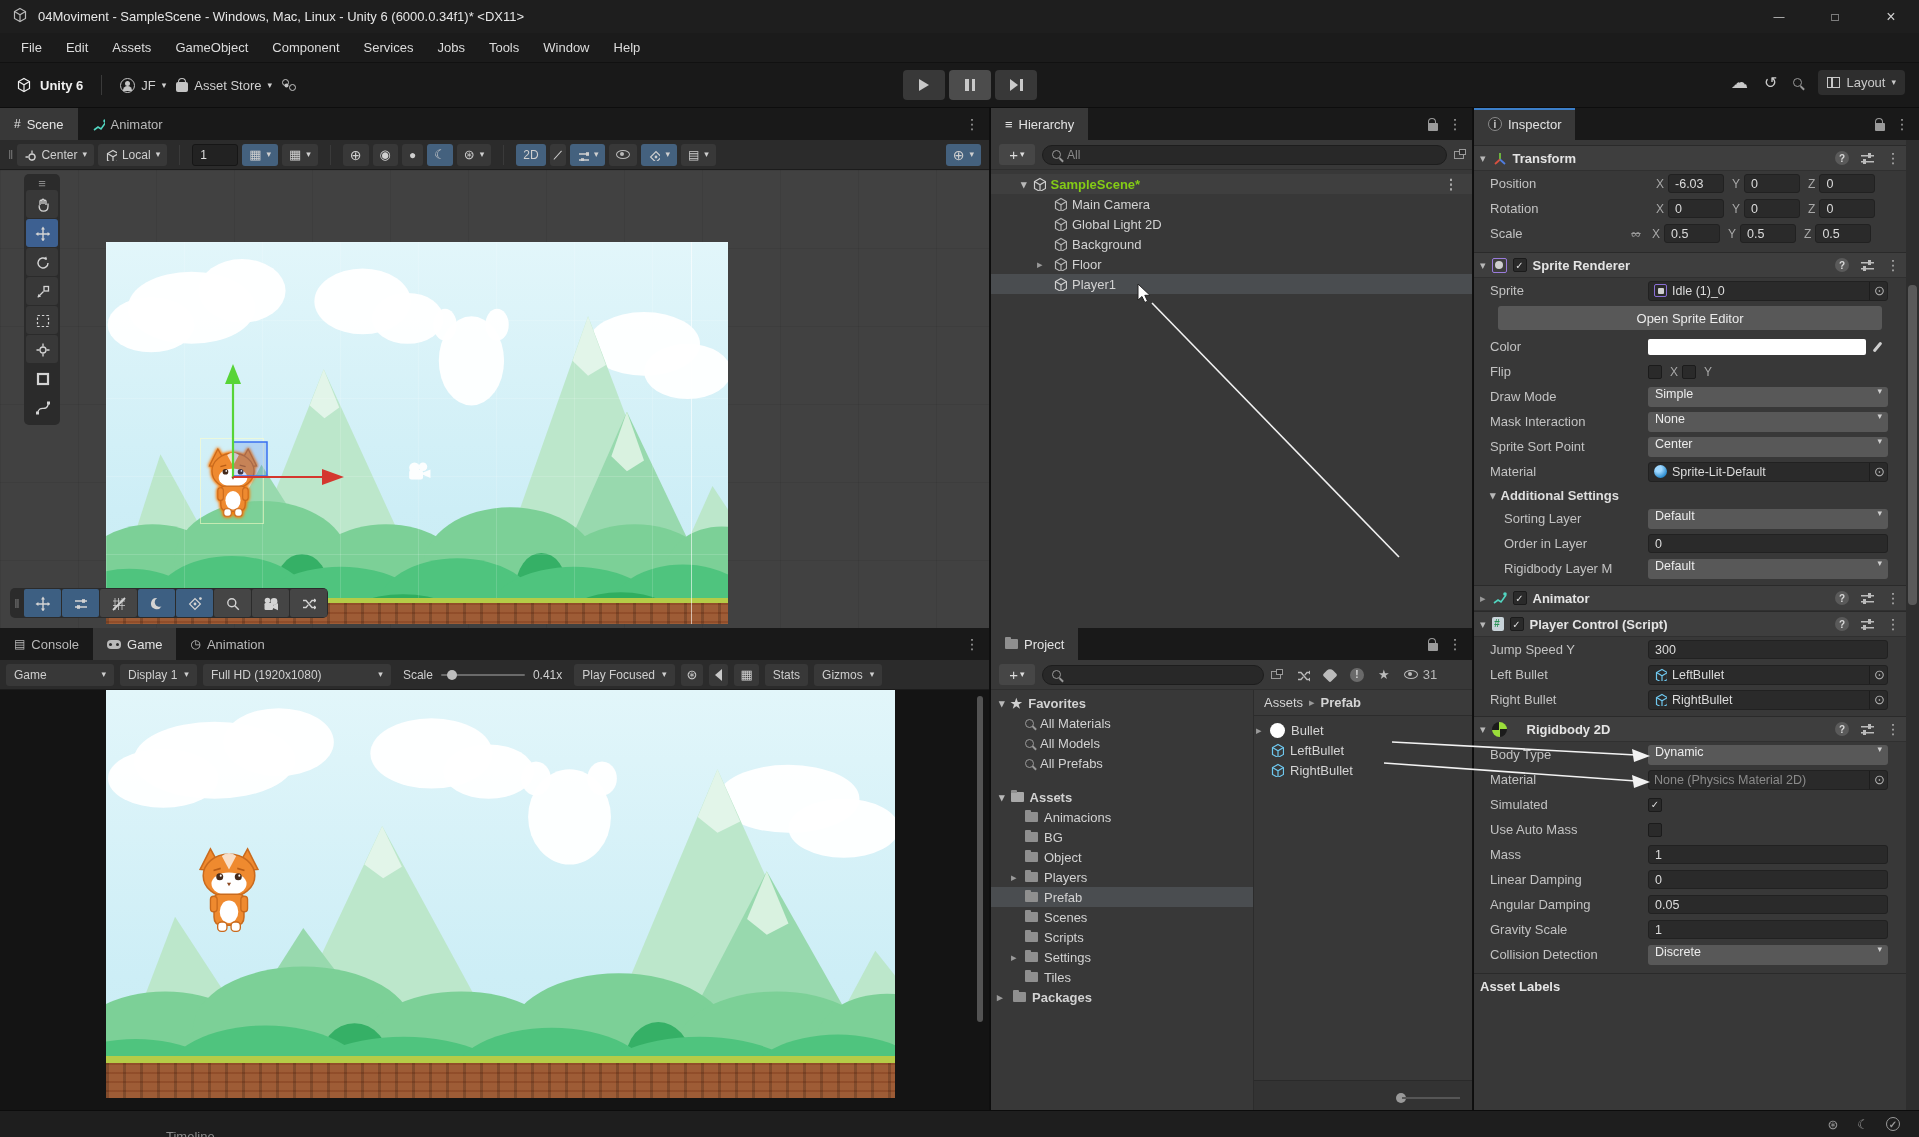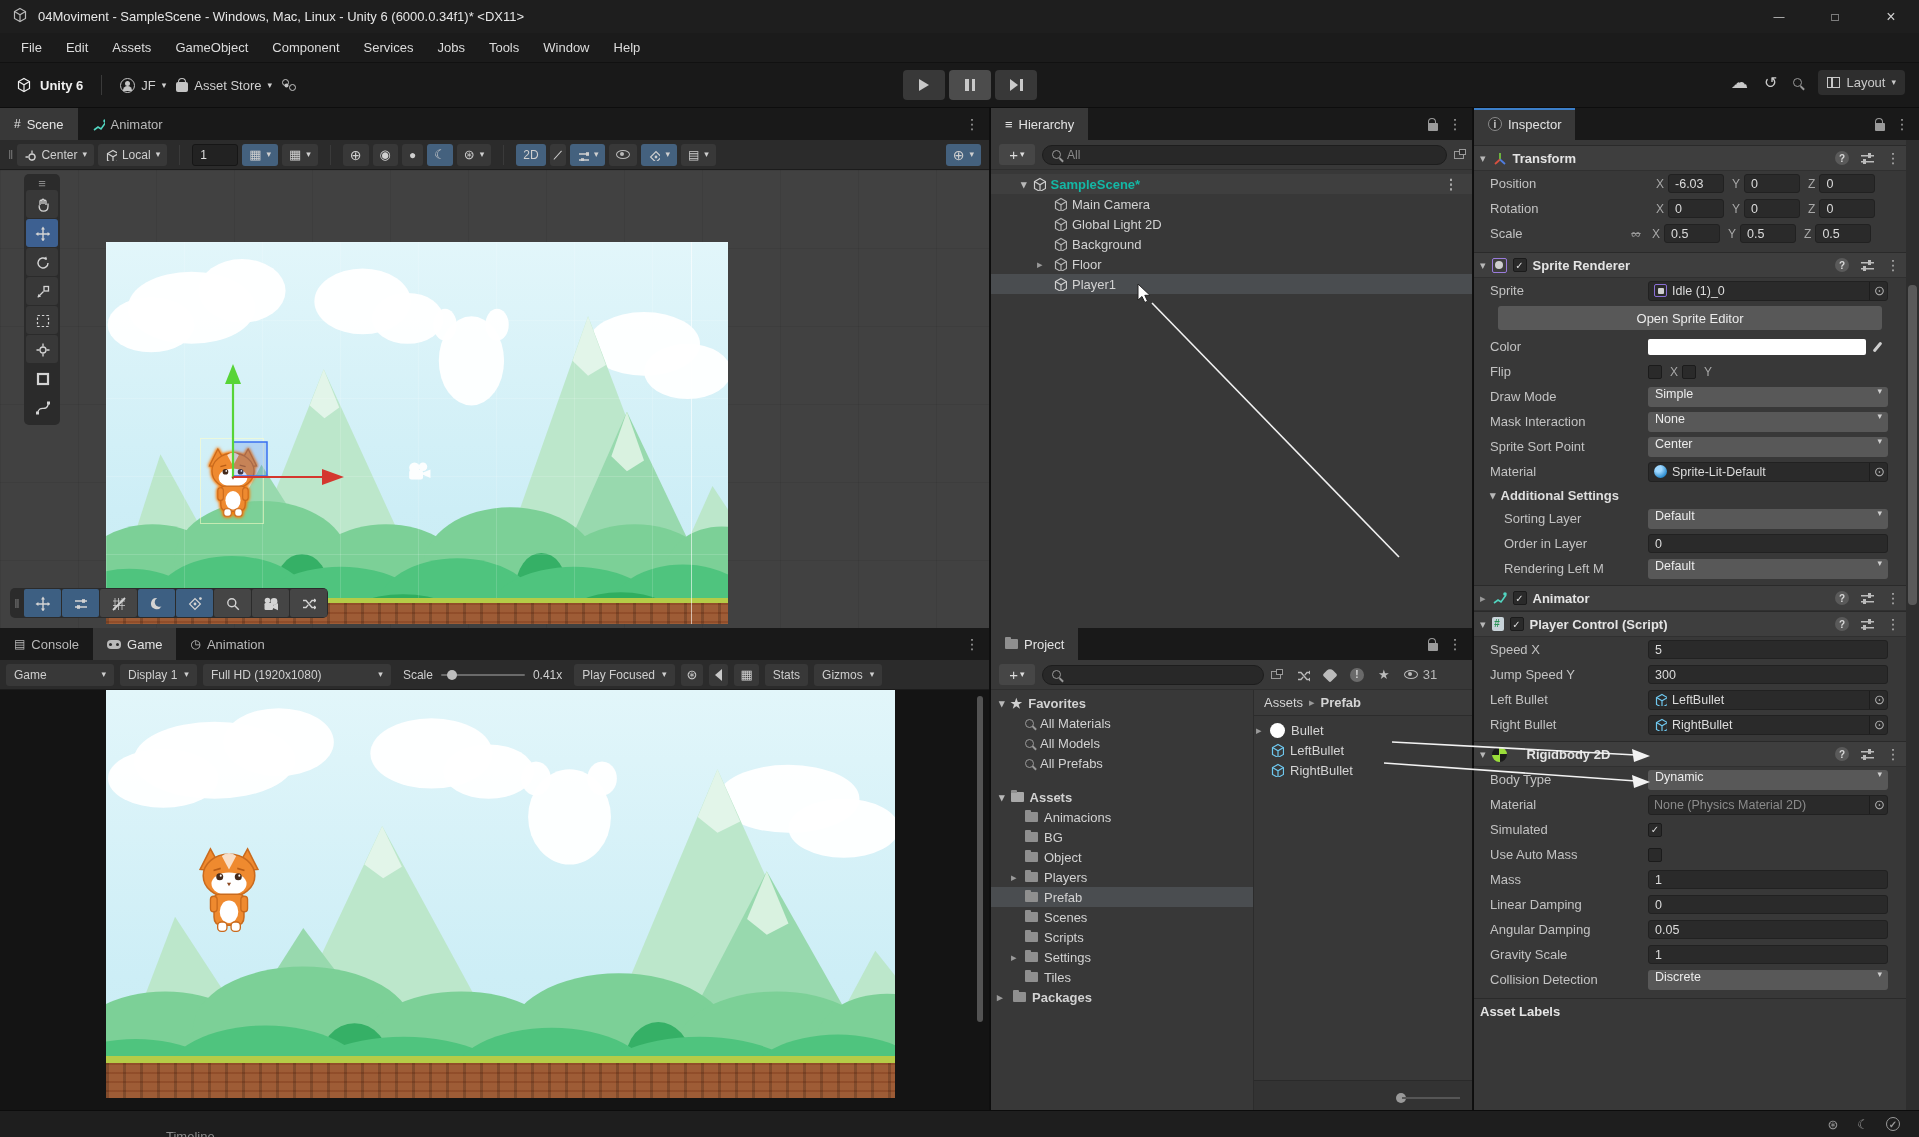--- a/index.html
+++ b/index.html
@@ -123,21 +123,21 @@
   .gcanvas { position:absolute; left:0; top:62px; right:0; bottom:0; background:#141414; overflow:hidden; }
   .slider { width:84px; height:2px; background:#6a6a6a; position:relative; border-radius:2px; }
   .slider i { position:absolute; width:10px; height:10px; background:#bdbdbd; border-radius:50%; top:-4px; left:6px; }
   .vscroll { position:absolute; width:6px; border-radius:3px; background:#535353; }
   
   #hier-panel { left:990px; top:108px; width:482px; height:520px; border-left:1px solid #0d0d0d; }
   .ptools { height:30px; display:flex; align-items:center; padding:0 8px; gap:7px; border-bottom:1px solid #2e2e2e; }
   .addbtn { width:36px; height:21px; background:#464646; border-radius:3px; display:flex; align-items:center; justify-content:center; gap:2px; color:#ddd; }
   .searchpill { flex:1; height:20px; background:#282828; border:1px solid #1d1d1d; border-radius:10px; display:flex; align-items:center; gap:6px; padding:0 9px; color:#8b8b8b; font-size:12px; }
   .hrow { height:20px; display:flex; align-items:center; gap:5px; font-size:13px; color:#d2d2d2; padding-left:62px; position:relative; }
-  .hrow.root { background:#3f3f3f; padding-left:30px; font-weight:bold; color:#14b8a6; }
+  .hrow.root { background:#3f3f3f; padding-left:30px; font-weight:bold; color:#84cc16; }
   .hrow.sel { background:#4a4d50; }
   .hrow .kv { position:absolute; right:14px; color:#aaa; }
   .cubeic { width:14px; height:14px; flex:none; }
   
   #proj-panel { left:990px; top:628px; width:482px; height:482px; border-left:1px solid #0d0d0d; }
   .pbody { position:absolute; top:62px; left:0; right:0; bottom:0; display:flex; }
   .ptree { width:263px; border-right:1px solid #2c2c2c; padding-top:3px; overflow:hidden; }
   .prow { height:20px; display:flex; align-items:center; gap:6px; padding-left:30px; font-size:13px; color:#d2d2d2; }
   .prow.top { padding-left:8px; font-weight:bold; }
   .prow.sub { padding-left:34px; }
@@ -1024,21 +1024,21 @@
       <span class="dd">
           <span>Default</span>
           <i class="gi gi-caret"></i>
         </span>
     </div>
     <div class="irow">
       <span class="ilbl ind">Order in Layer</span>
       <span class="tf full">0</span>
     </div>
     <div class="irow">
-      <span class="ilbl ind">Rendering Left M</span>
+      <span class="ilbl ind">Rigidbody Layer M</span>
       <span class="dd">
           <span>Default</span>
           <i class="gi gi-caret"></i>
         </span>
     </div>
 
     <div class="comph" style="margin-top:4px">
       <i class="gi gi-tri-r"></i>
       <svg class="sic" style="width:15px;height:15px">
           <use href="#ic-anim"></use>
@@ -1055,24 +1055,20 @@
     <div class="comph">
       <i class="gi gi-tri-d"></i>
       <i class="scripticon"></i>
       <span class="cbx on"></span>
       <b>Player Control (Script)</b>
       <span class="hics">
           <span class="qi">?</span>
           <i class="presetic"></i>
           <i class="gi gi-kebab"></i>
         </span>
-    </div>
-    <div class="irow">
-      <span class="ilbl">Speed X</span>
-      <span class="tf full">5</span>
     </div>
     <div class="irow">
       <span class="ilbl">Jump Speed Y</span>
       <span class="tf full">300</span>
     </div>
     <div class="irow">
       <span class="ilbl">Left Bullet</span>
       <span class="obj">
         <svg class="cubeic" style="color:#6fc8ef;width:13px;height:13px">
             <use href="#ic-cube"></use>

